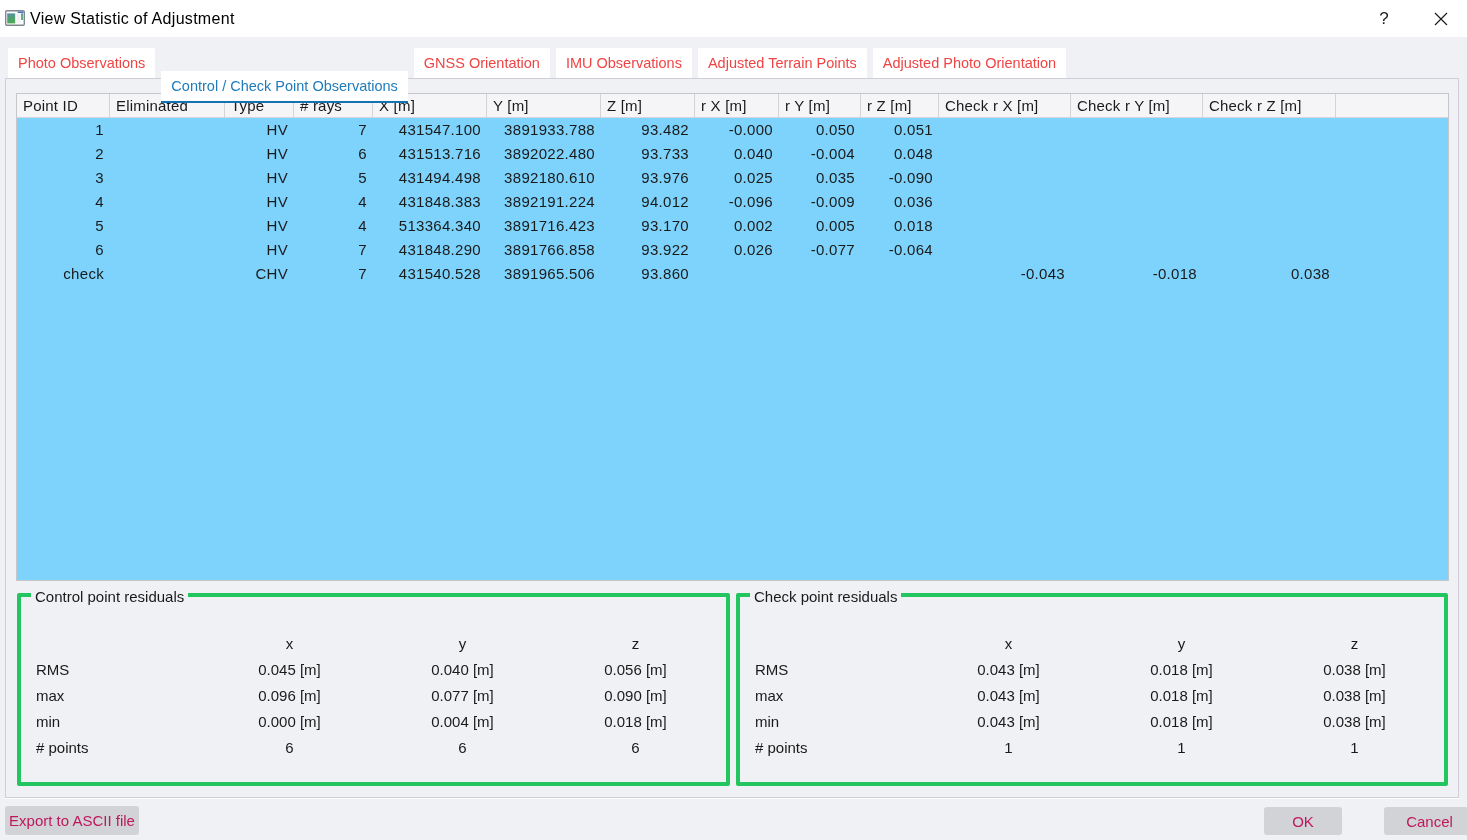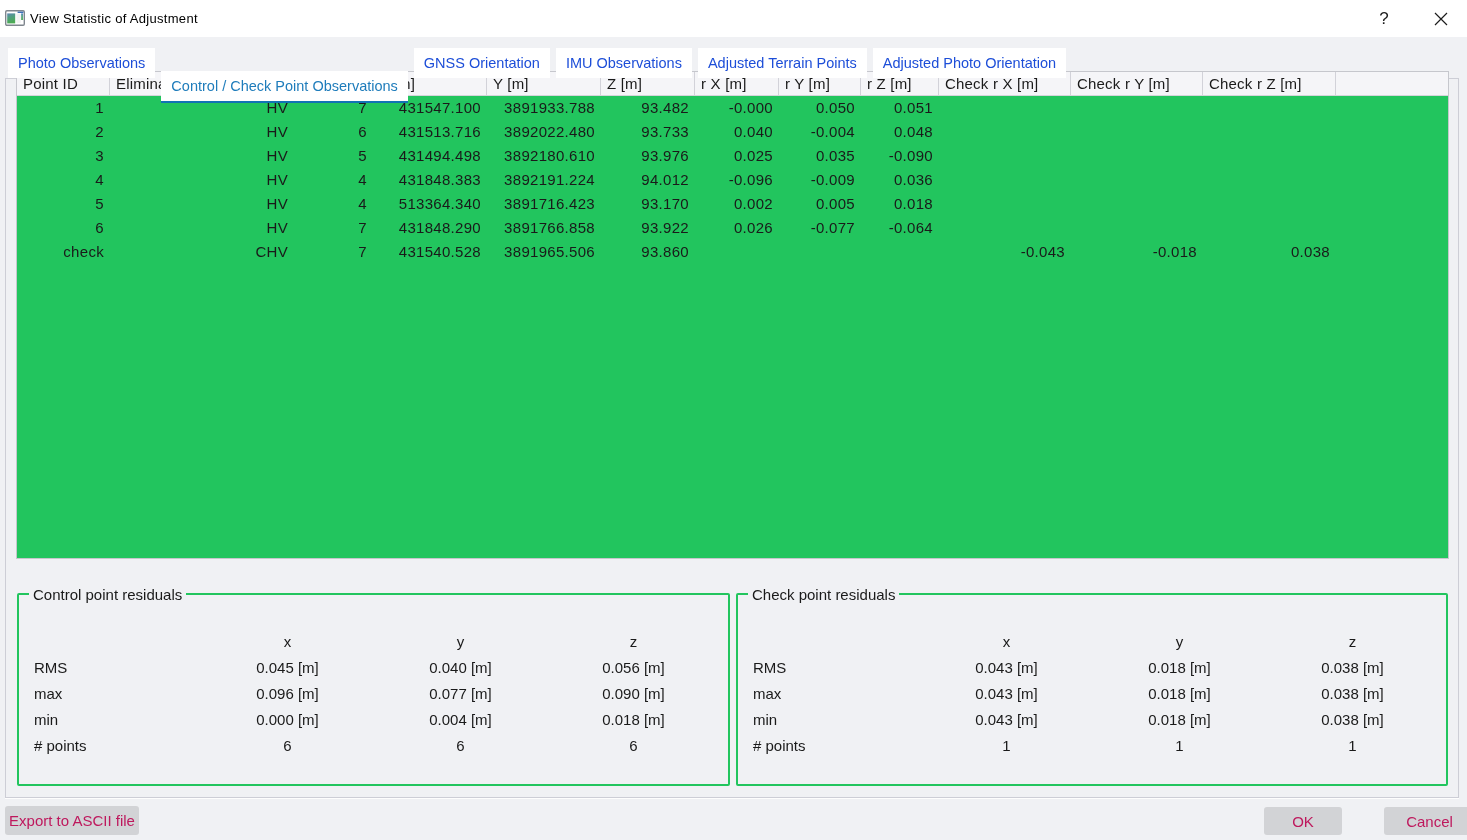--- a/index.html
+++ b/index.html
@@ -12,54 +12,54 @@
     -webkit-font-smoothing:antialiased;
   }
   
   .titlebar {
     position:absolute; left:0; top:0; width:1467px; height:37px;
     background:#ffffff;
   }
   .app-icon { position:absolute; left:5px; top:9px; width:20px; height:17px; }
   .win-title {
     position:absolute; left:30px; top:0; height:37px; line-height:37px;
-    font-size:13px; color:#000000; white-space:nowrap; letter-spacing:0.3px;
+    font-size:16px; color:#000000; white-space:nowrap; letter-spacing:0.3px;
   }
   .tb-btn {
     position:absolute; top:0; width:30px; height:37px;
     display:flex; align-items:center; justify-content:center;
     color:#1c1c1c; cursor:default;
   }
   .help-btn { left:1369px; font-size:17px; font-weight:400; }
   .close-btn { left:1426px; }
   
   .tabbar {
     position:absolute; left:8px; top:48px; height:32px;
     display:flex; gap:6px; z-index:3;
   }
   .tab {
     height:30px; line-height:31px; padding:0 10px;
     background:#ffffff; font-size:14.5px; white-space:nowrap;
-    color:#1d4ed8;
+    color:#ef4444;
   }
   .tab.active {
     color:#1e7cbb;
     box-shadow:0 2px 0 0 #1173b5;
     margin-top:23px;
   }
   
   .pane {
     position:absolute; left:5px; top:78px; width:1454px; height:720px;
     border:1px solid #cdced6;
     box-shadow:0 1px 0 rgba(255,255,255,0.9);
   }
   
   .table {
-    position:absolute; left:16px; top:71px; width:1433px; height:488px;
-    background:#22c55e; border:1px solid #c6c7cd;
+    position:absolute; left:16px; top:93px; width:1433px; height:488px;
+    background:#7dd3fc; border:1px solid #c6c7cd;
     font-size:15px;
   }
   .thead, .trow {
     display:grid;
     grid-template-columns:93px 115px 69px 79px 114px 114px 94px 84px 82px 78px 132px 132px 133px 1fr;
   }
   .thead {
     height:24px; background:#f5f5f8; border-bottom:1px solid #d5d5db;
   }
   .th {
@@ -73,21 +73,21 @@
     position:absolute; left:50%; top:1px; transform:translateX(-50%);
   }
   .trow { height:24px; }
   .td {
     height:24px; line-height:24px; padding-right:6px; letter-spacing:0.3px;
     text-align:right; white-space:nowrap;
   }
   
   .groupbox {
     position:absolute; top:593px; height:193px;
-    border:2px solid #22c55e; border-radius:2px;
+    border:4px solid #22c55e; border-radius:2px;
   }
   .gb-left  { left:17px;  width:713px; }
   .gb-right { left:736px; width:712px; }
   .gb-title {
     position:absolute; top:-9px; left:10px; height:18px; line-height:18px;
     padding:0 4px; background:#f0f1f4; font-size:15px; white-space:nowrap;
   }
   .gb-grid {
     position:absolute; left:15px; top:34px;
     display:grid; grid-template-columns:167px 173px 173px 173px;

